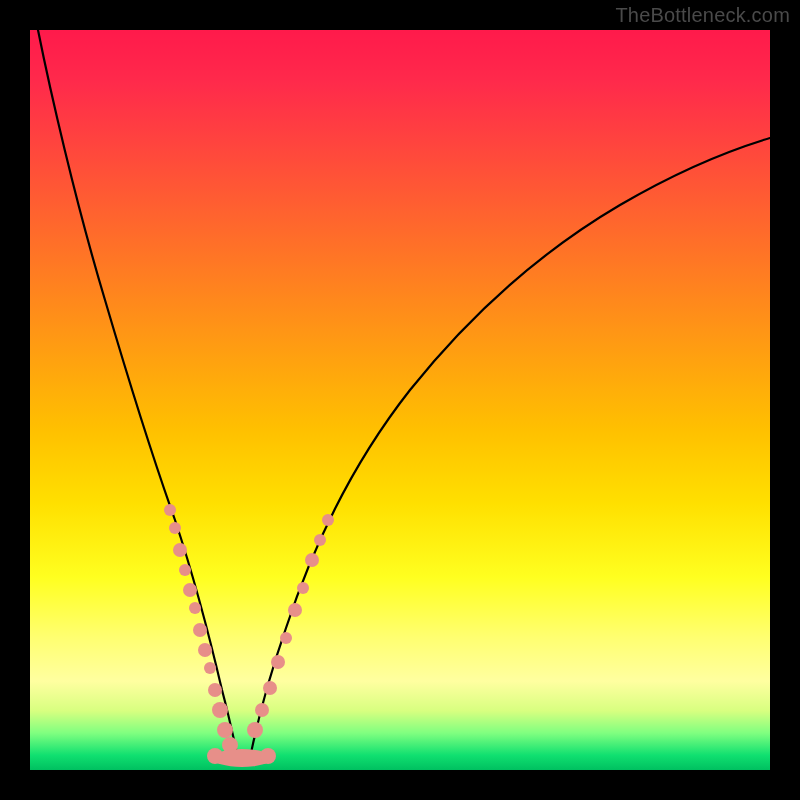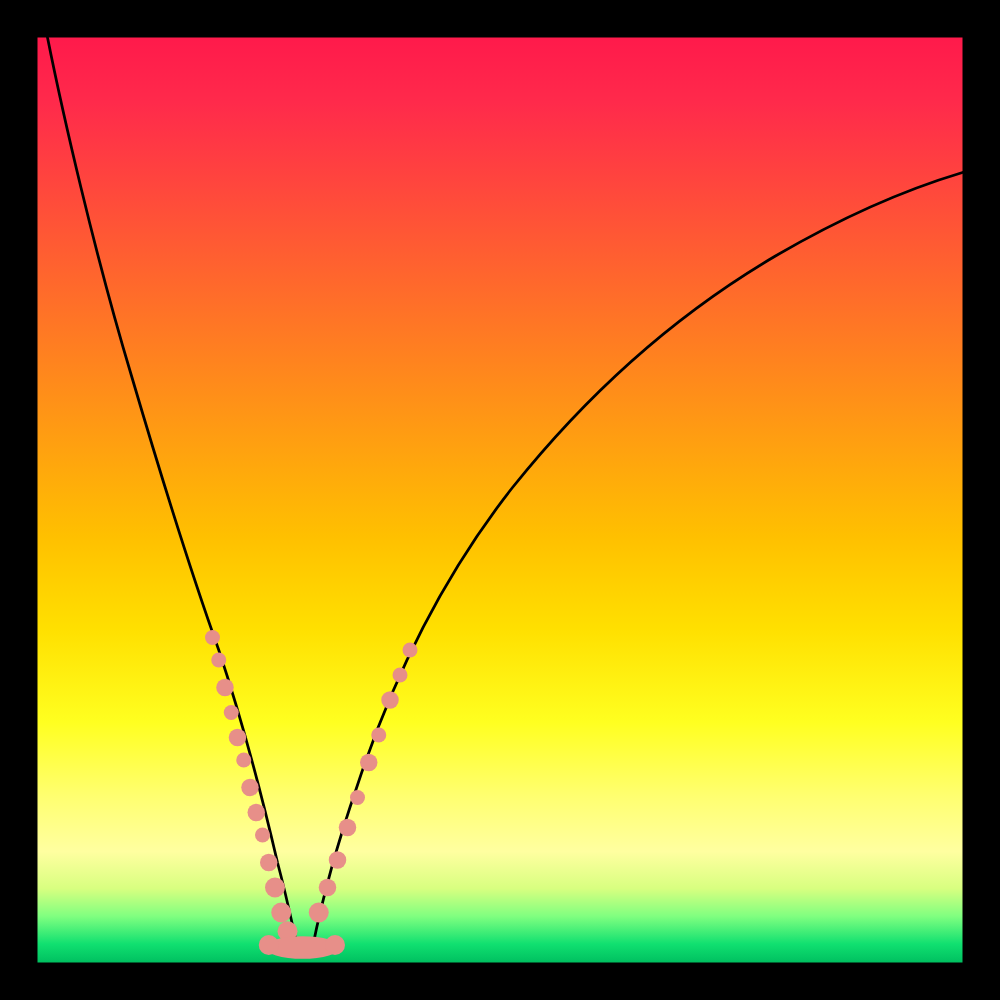--- a/index.html
+++ b/index.html
@@ -69,20 +69,21 @@
   }
   .blob {
     fill: #e78f89;
     stroke: none;
   }
 </style>
 </head>
 <body>
 
 <div class="frame">
+  <div class="watermark">TheBottleneck.com</div>
 
   <div class="plot-area">
     <svg class="curve" viewBox="0 0 740 740">
 
       <path class="curve-path" d="M 8 0
                C 20 60, 45 170, 75 270
                C 100 355, 120 420, 145 490
                C 165 550, 178 600, 192 660
                C 200 690, 205 715, 208 728
                C 209 731, 211 732, 214 732

